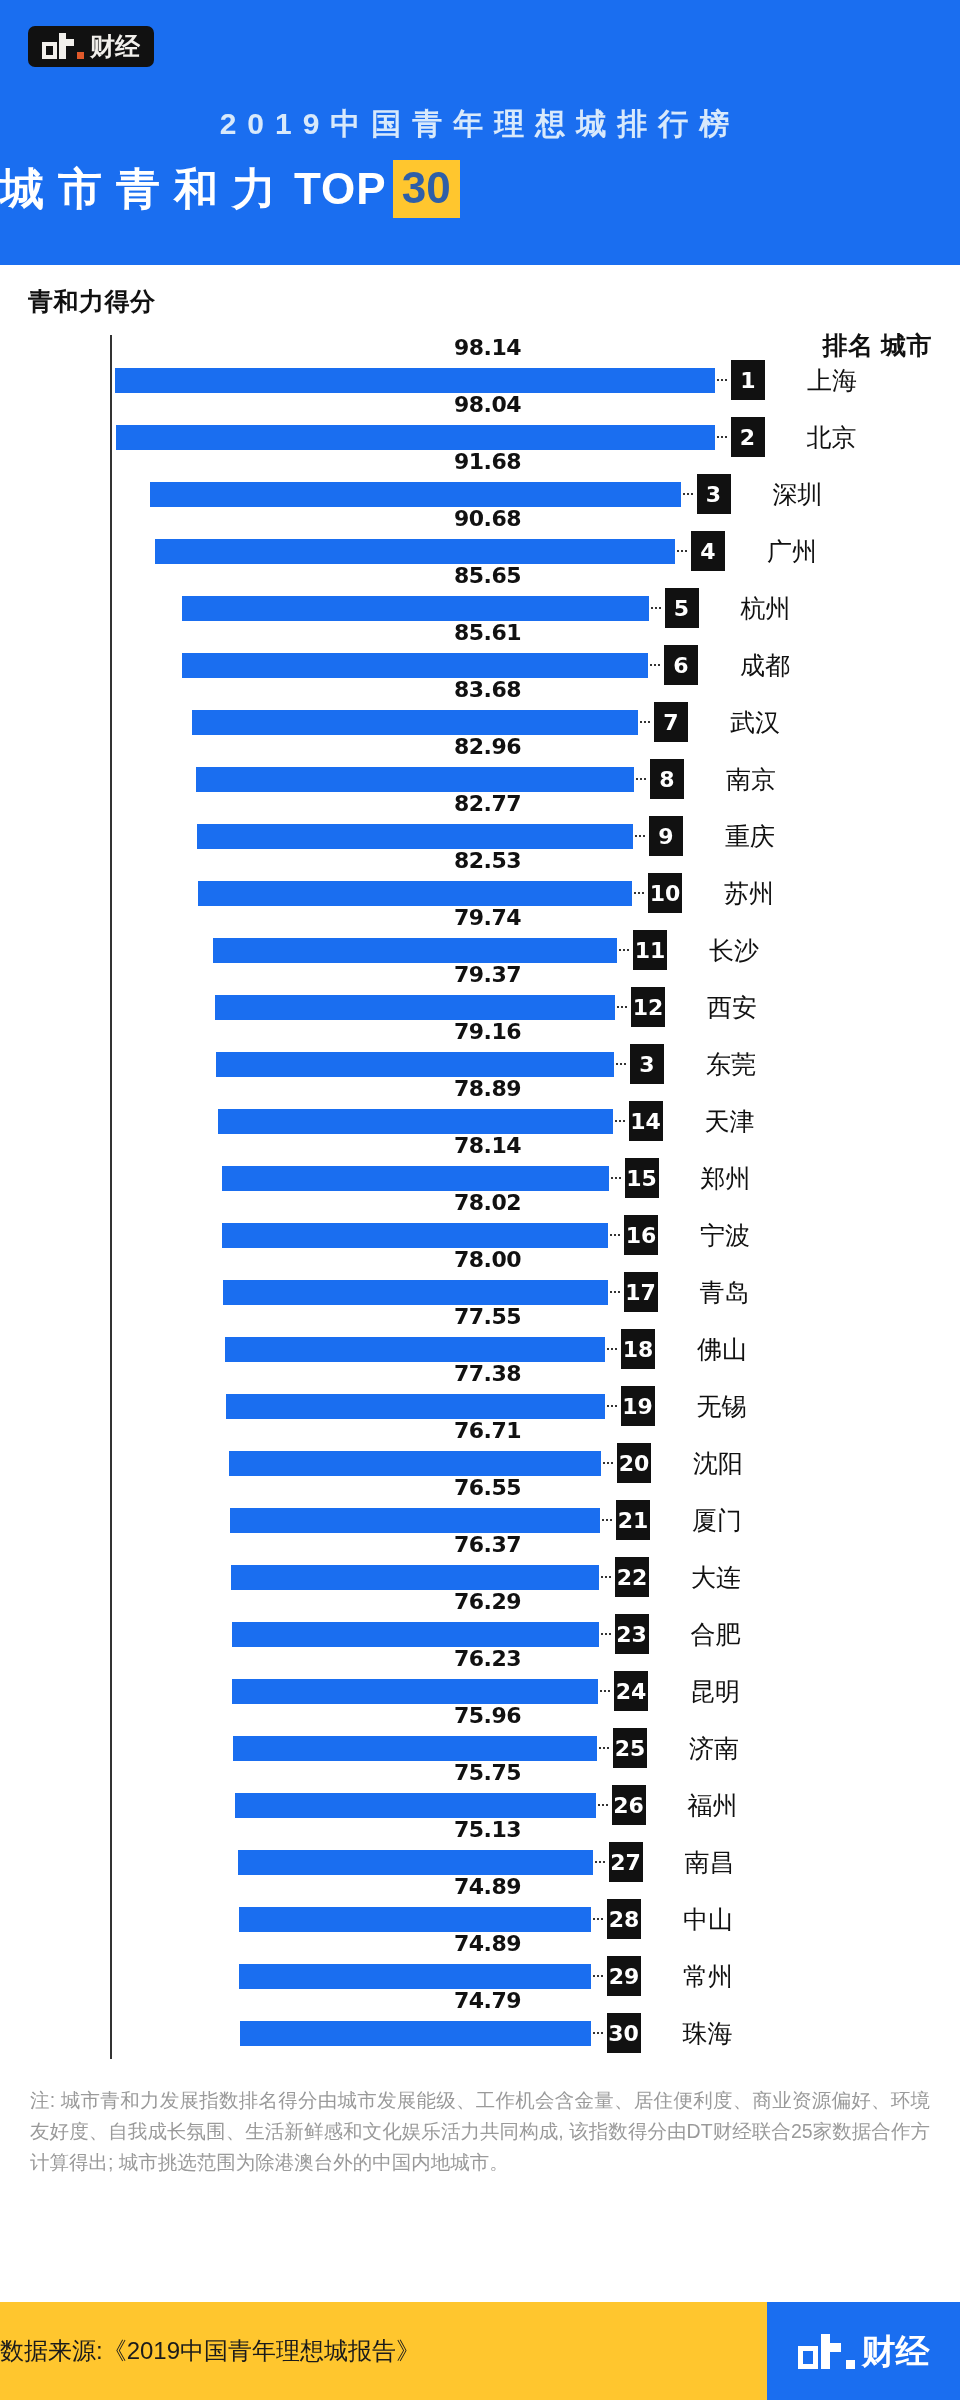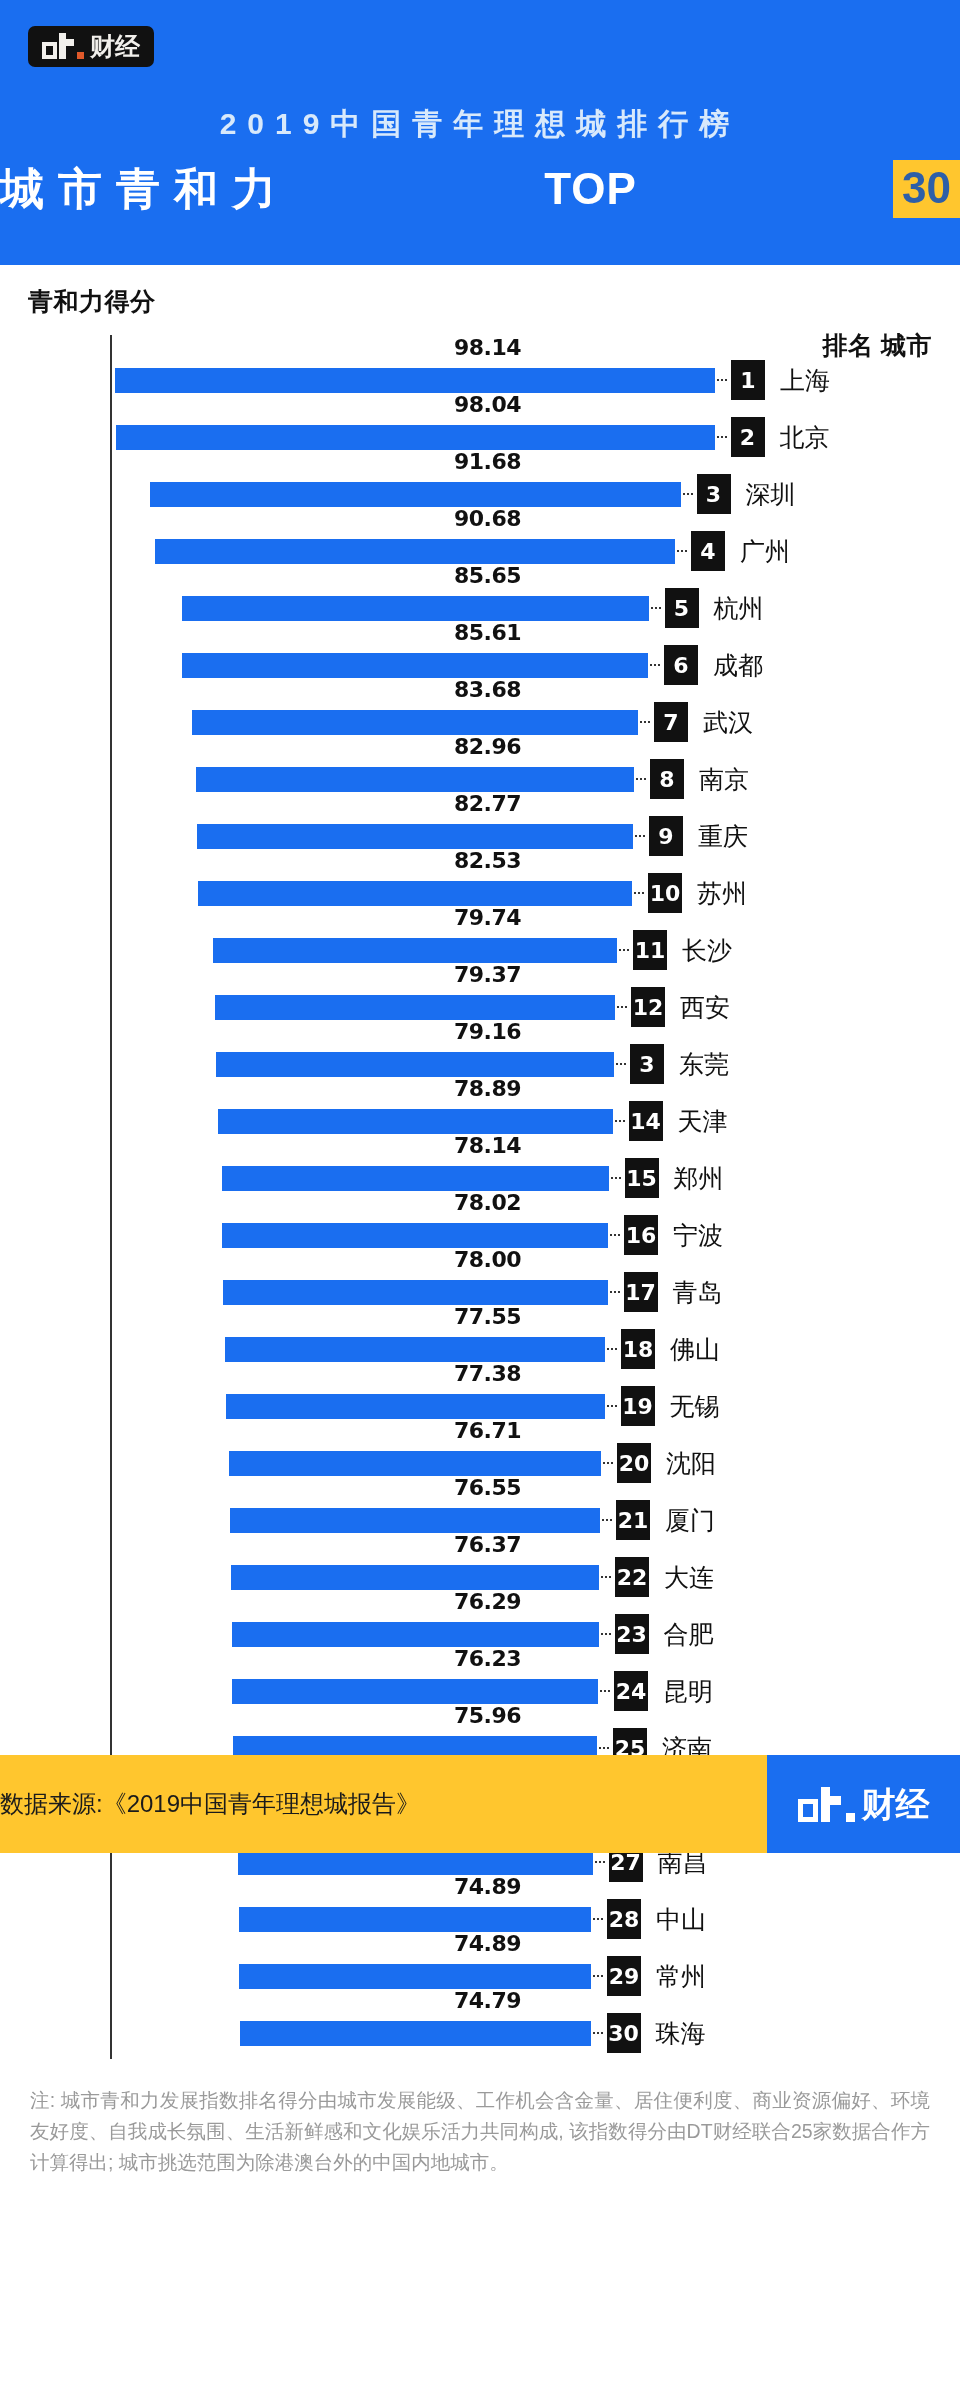--- a/index.html
+++ b/index.html
@@ -2,21 +2,21 @@
 <html><head>
 <meta charset="utf-8">
 <style>
   * { margin:0; padding:0; box-sizing:border-box; }
   html, body {
     width:960px; height:2400px;
     background:#ffffff;
     font-family:"Liberation Sans","DejaVu Sans",sans-serif;
     overflow:hidden;
   }
-  #page { position:relative; width:960px; height:1853px; background:#fff; }
+  #page { position:relative; width:960px; height:2400px; background:#fff; }
 
   
   .header {
     position:relative;
     width:960px; height:265px;
     background:#1a6ef0;
     overflow:hidden;
   }
   .logo-badge {
     position:absolute; left:28px; top:26px;
@@ -58,21 +58,21 @@
   .hdr-sub {
     position:absolute; left:0; top:104px; width:960px;
     text-align:center;
     color:#d8e9fb; font-size:30px; letter-spacing:11px;
     font-weight:700; white-space:nowrap;
   }
   .hdr-main {
     position:absolute; left:0; top:160px; width:960px;
     text-align:center;
     white-space:nowrap;
-    display:flex; align-items:center; justify-content:space-between; gap:12px;
+    display:flex; align-items:center; justify-content:flex-start; gap:0;
   }
   .hdr-main-cn {
     color:#ffffff; font-size:44px; font-weight:bold; letter-spacing:14px;
     line-height:58px;
   }
   .hdr-main-top {
     color:#ffffff; font-size:44px; font-weight:bold; letter-spacing:1px;
     line-height:58px; margin-left:4px; margin-right:6px;
   }
   .hdr-main-30 {
@@ -147,20 +147,21 @@
     font-family:"DejaVu Sans",sans-serif;
     display:flex; align-items:center; justify-content:center;
     flex-shrink:0;
   }
   .city {
     width:92px;
     padding-left:15px;
     font-size:25px; color:#111; font-weight:400;
     white-space:nowrap;
     flex-shrink:0;
+    text-align:right;
   }
 
   
   .note {
     margin:22px 30px 0 30px;
     width:900px;
     color:#9a9a9a;
     font-size:19.5px;
     line-height:31px;
     letter-spacing:0px;

